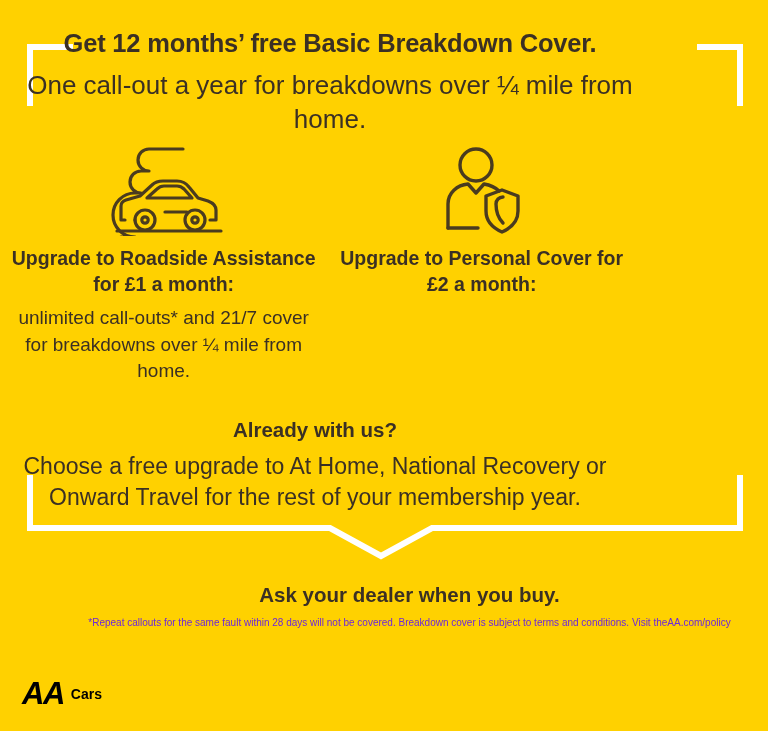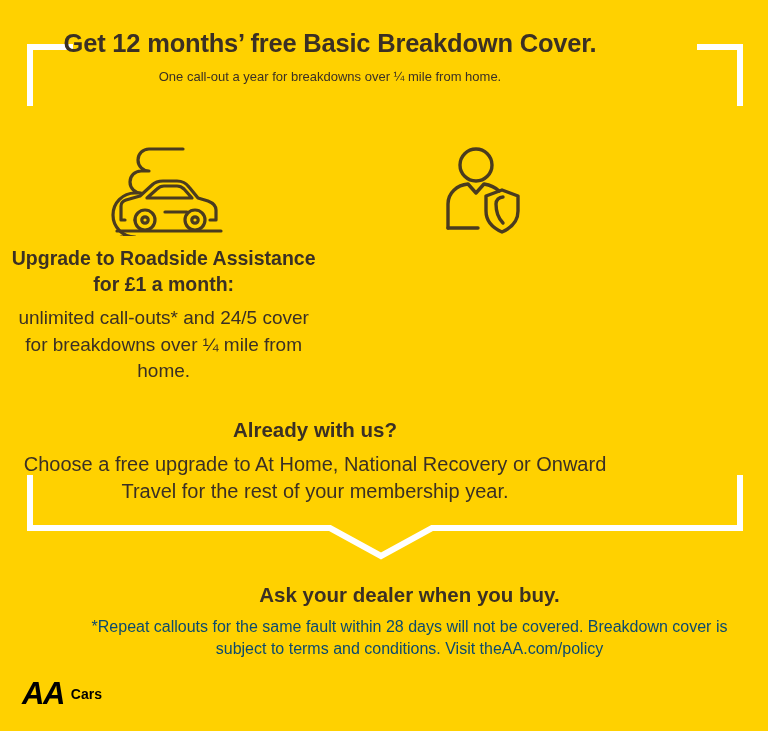--- a/index.html
+++ b/index.html
@@ -41,21 +41,21 @@
   }
   .header-title {
     font-size:25.5px;
     font-weight:bold;
     letter-spacing:-0.2px;
     color:#3B3024;
     line-height:1.25;
   }
   .header-sub {
     margin-top:9px;
-    font-size:13px;
+    font-size:26px;
     font-weight:normal;
     color:#3B3024;
     line-height:1.3;
   }
 
   
   .columns {
     position:absolute;
     top:140px; left:0;
     width:636px;
@@ -103,21 +103,21 @@
     width:630px;
     text-align:center;
   }
   .already-title {
     font-size:20.5px;
     font-weight:bold;
     color:#3B3024;
   }
   .already-body {
     margin-top:9px;
-    font-size:20px;
+    font-size:23px;
     font-weight:normal;
     line-height:1.33;
     color:#3B3024;
     margin-left:auto;
     margin-right:auto;
     max-width:690px;
   }
 
   
   .footer {
@@ -127,24 +127,24 @@
     text-align:center;
     padding-left:27px;
   }
   .footer-title {
     font-size:20.5px;
     font-weight:bold;
     color:#3B3024;
   }
   .footer-note {
     margin-top:9px;
-    font-size:16px;
+    font-size:10px;
     font-weight:normal;
     line-height:1.38;
-    color:#0c4a6e;
+    color:#6d28d9;
     max-width:680px;
     margin-left:auto;
     margin-right:auto;
   }
 
   
   .logo {
     position:absolute;
     left:22px;
     top:678px;
@@ -208,37 +208,38 @@
           <circle cx="46" cy="76" r="3.2"></circle>
           <circle cx="96" cy="76" r="10"></circle>
           <circle cx="96" cy="76" r="3.2"></circle>
 
           <path d="M36 76 h0"></path>
 
           <path d="M18 87 H122"></path>
         </svg>
       </div>
       <div class="col-heading">Upgrade to Roadside Assistance for £1 a month:</div>
-      <div class="col-body">unlimited call-outs* and 24/5 cover for breakdowns over ¼ mile from home.</div>
+      <div class="col-body">unlimited call-outs* and 21/7 cover for breakdowns over ¼ mile from home.</div>
     </div>
 
     <div class="col col-personal">
       <div class="icon-wrap">
         <svg width="92" height="92" viewBox="0 0 92 92" fill="none" stroke="#4A3B1F" stroke-width="3.4" stroke-linecap="round" stroke-linejoin="round">
 
           <circle cx="40" cy="21" r="16"></circle>
 
           <path d="M12 84 V60 c0-11 9-19 20-20 l8 9 8-9 c6 1 11 3 15 7"></path>
           <path d="M12 84 H42"></path>
 
           <path d="M66 46 l16 6 v15 c0 10-7 17-16 21 -9-4-16-11-16-21 V52 z"></path>
 
           <path d="M60 60 c0-4 3-7 7-7 M60 60 c0 9 3 15 7 19"></path>
         </svg>
       </div>
+      <div class="col-heading">Upgrade to Personal Cover for £2 a month:</div>
     </div>
 
   </div>
 
   <div class="already">
     <div class="already-title">Already with us?</div>
     <div class="already-body">Choose a free upgrade to At Home, National Recovery or Onward Travel for the rest of your membership year.</div>
   </div>
 
   <div class="footer">

